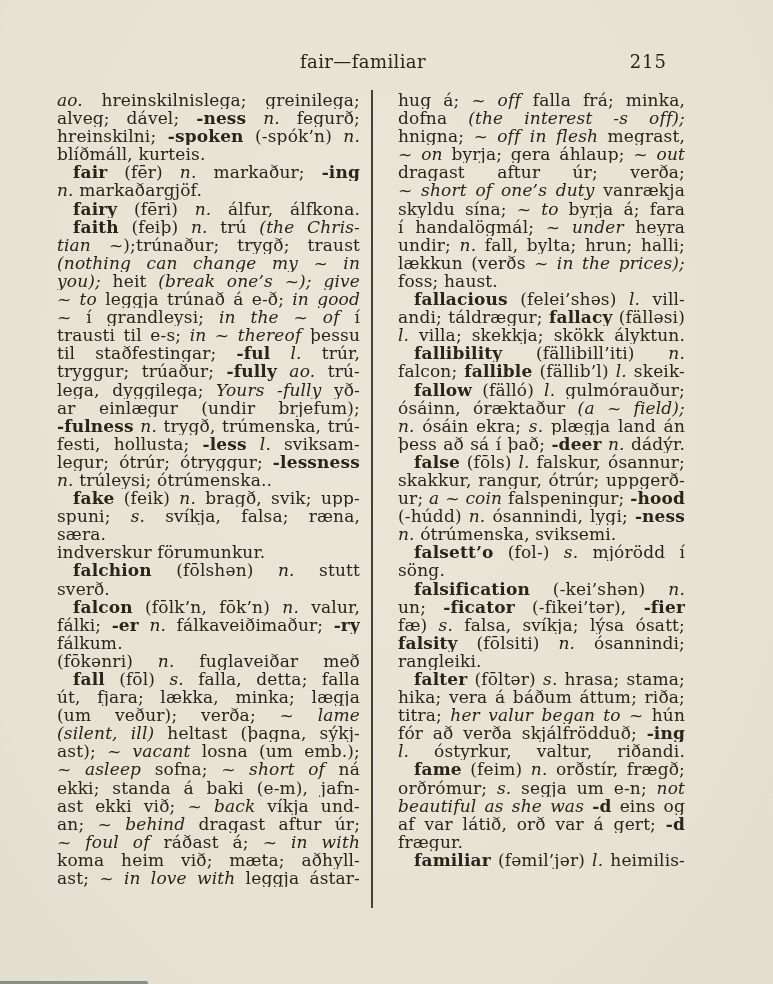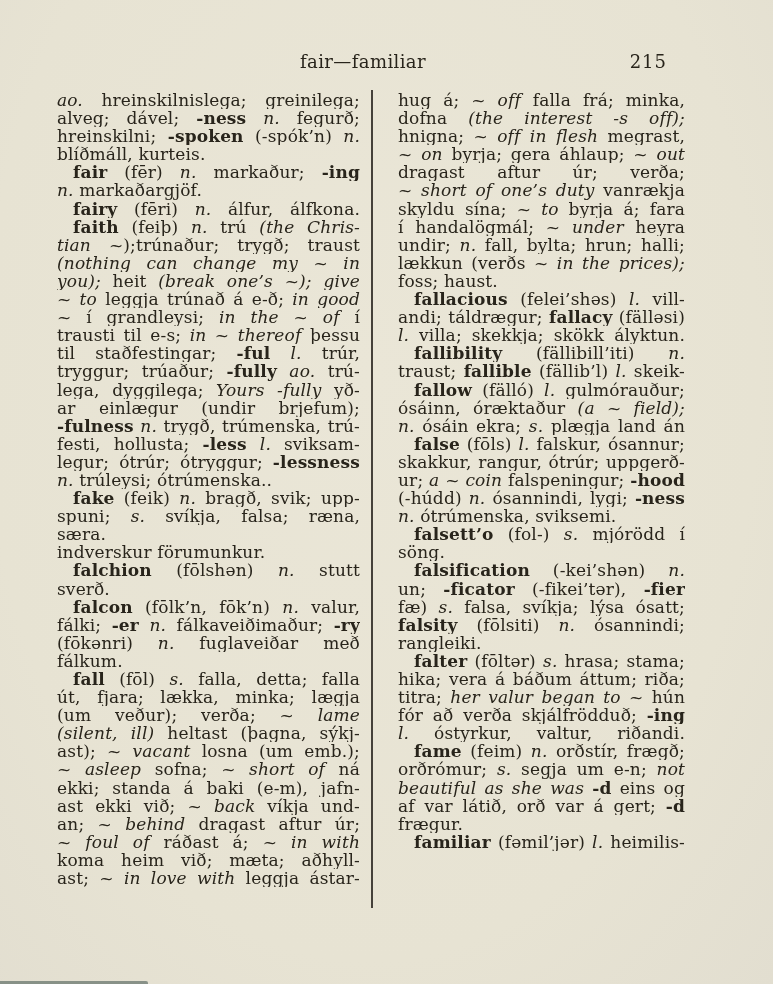--- a/index.html
+++ b/index.html
@@ -84,22 +84,22 @@
       <div class="line"><span class="r">legur; ótrúr; ótryggur; </span><span class="b">-lessness</span></div>
       <div class="line last"><span class="i">n.</span><span class="r"> trúleysi; ótrúmenska..</span></div>
       <div class="line indent"><span class="b">fake</span><span class="r"> (feik) </span><span class="i">n.</span><span class="r"> bragð, svik; upp-</span></div>
       <div class="line"><span class="r">spuni; </span><span class="i">s.</span><span class="r"> svíkja, falsa; ræna,</span></div>
       <div class="line last"><span class="r">særa.</span></div>
       <div class="line last"><span class="r">indverskur förumunkur.</span></div>
       <div class="line indent"><span class="b">falchion</span><span class="r"> (fōlshən) </span><span class="i">n.</span><span class="r"> stutt</span></div>
       <div class="line last"><span class="r">sverð.</span></div>
       <div class="line indent"><span class="b">falcon</span><span class="r"> (fōlk’n, fōk’n) </span><span class="i">n.</span><span class="r"> valur,</span></div>
       <div class="line"><span class="r">fálki; </span><span class="b">-er</span><span class="r"> </span><span class="i">n.</span><span class="r"> fálkaveiðimaður; </span><span class="b">-ry</span></div>
+      <div class="line last"><span class="r">fálkum.</span></div>
       <div class="line"><span class="r">(fōkənri) </span><span class="i">n.</span><span class="r"> fuglaveiðar með</span></div>
-      <div class="line last"><span class="r">fálkum.</span></div>
       <div class="line indent"><span class="b">fall</span><span class="r"> (fōl) </span><span class="i">s.</span><span class="r"> falla, detta; falla</span></div>
       <div class="line"><span class="r">út, fjara; lækka, minka; lægja</span></div>
       <div class="line"><span class="r">(um veður); verða; ~ </span><span class="i">lame</span></div>
       <div class="line"><span class="i">(silent, ill)</span><span class="r"> heltast (þagna, sýkj-</span></div>
       <div class="line"><span class="r">ast); ~ </span><span class="i">vacant</span><span class="r"> losna (um emb.);</span></div>
       <div class="line"><span class="r">~ </span><span class="i">asleep</span><span class="r"> sofna; ~ </span><span class="i">short of</span><span class="r"> ná</span></div>
       <div class="line"><span class="r">ekki; standa á baki (e-m), jafn-</span></div>
       <div class="line"><span class="r">ast ekki við; ~ </span><span class="i">back</span><span class="r"> víkja und-</span></div>
       <div class="line"><span class="r">an; ~ </span><span class="i">behind</span><span class="r"> dragast aftur úr;</span></div>
       <div class="line"><span class="r">~ </span><span class="i">foul of</span><span class="r"> ráðast á; ~ </span><span class="i">in with</span></div>
@@ -115,24 +115,25 @@
       <div class="line"><span class="r">~ </span><span class="i">short of one’s duty</span><span class="r"> vanrækja</span></div>
       <div class="line"><span class="r">skyldu sína; ~ </span><span class="i">to</span><span class="r"> byrja á; fara</span></div>
       <div class="line"><span class="r">í handalögmál; ~ </span><span class="i">under</span><span class="r"> heyra</span></div>
       <div class="line"><span class="r">undir; </span><span class="i">n.</span><span class="r"> fall, bylta; hrun; halli;</span></div>
       <div class="line"><span class="r">lækkun (verðs ~ </span><span class="i">in the prices);</span></div>
       <div class="line last"><span class="r">foss; haust.</span></div>
       <div class="line indent"><span class="b">fallacious</span><span class="r"> (felei’shəs) </span><span class="i">l.</span><span class="r"> vill-</span></div>
       <div class="line"><span class="r">andi; táldrægur; </span><span class="b">fallacy</span><span class="r"> (fälləsi)</span></div>
       <div class="line"><span class="i">l.</span><span class="r"> villa; skekkja; skökk ályktun.</span></div>
       <div class="line indent"><span class="b">fallibility</span><span class="r"> (fällibill’iti) </span><span class="i">n.</span><span class="r"> skeik-</span></div>
-      <div class="line"><span class="r">traust; </span><span class="b">fallible</span><span class="r"> (fällib’l) </span><span class="i">l.</span><span class="r"> skeik-</span></div>
+      <div class="line"><span class="r">falcon; </span><span class="b">fallible</span><span class="r"> (fällib’l) </span><span class="i">l.</span><span class="r"> skeik-</span></div>
       <div class="line indent"><span class="b">fallow</span><span class="r"> (fälló) </span><span class="i">l.</span><span class="r"> gulmórauður;</span></div>
       <div class="line"><span class="r">ósáinn, óræktaður </span><span class="i">(a ~ field);</span></div>
       <div class="line"><span class="i">n.</span><span class="r"> ósáin ekra; </span><span class="i">s.</span><span class="r"> plægja land án</span></div>
+      <div class="line"><span class="r">þess að sá í það; </span><span class="b">-deer</span><span class="r"> </span><span class="i">n.</span><span class="r"> dádýr.</span></div>
       <div class="line indent"><span class="b">false</span><span class="r"> (fōls) </span><span class="i">l.</span><span class="r"> falskur, ósannur;</span></div>
       <div class="line"><span class="r">skakkur, rangur, ótrúr; uppgerð-</span></div>
       <div class="line"><span class="r">ur; </span><span class="i">a ~ coin</span><span class="r"> falspeningur; </span><span class="b">-hood</span></div>
       <div class="line"><span class="r">(-húdd) </span><span class="i">n.</span><span class="r"> ósannindi, lygi; </span><span class="b">-ness</span></div>
       <div class="line last"><span class="i">n.</span><span class="r"> ótrúmenska, sviksemi.</span></div>
       <div class="line indent"><span class="b">falsett’o</span><span class="r"> (fol-) </span><span class="i">s.</span><span class="r"> mjórödd í</span></div>
       <div class="line last"><span class="r">söng.</span></div>
       <div class="line indent"><span class="b">falsification</span><span class="r"> (-kei’shən) </span><span class="i">n.</span><span class="r"> föls-</span></div>
       <div class="line"><span class="r">un; </span><span class="b">-ficator</span><span class="r"> (-fikei’tər), </span><span class="b">-fier</span></div>
       <div class="line"><span class="r">fæ) </span><span class="i">s.</span><span class="r"> falsa, svíkja; lýsa ósatt;</span></div>

